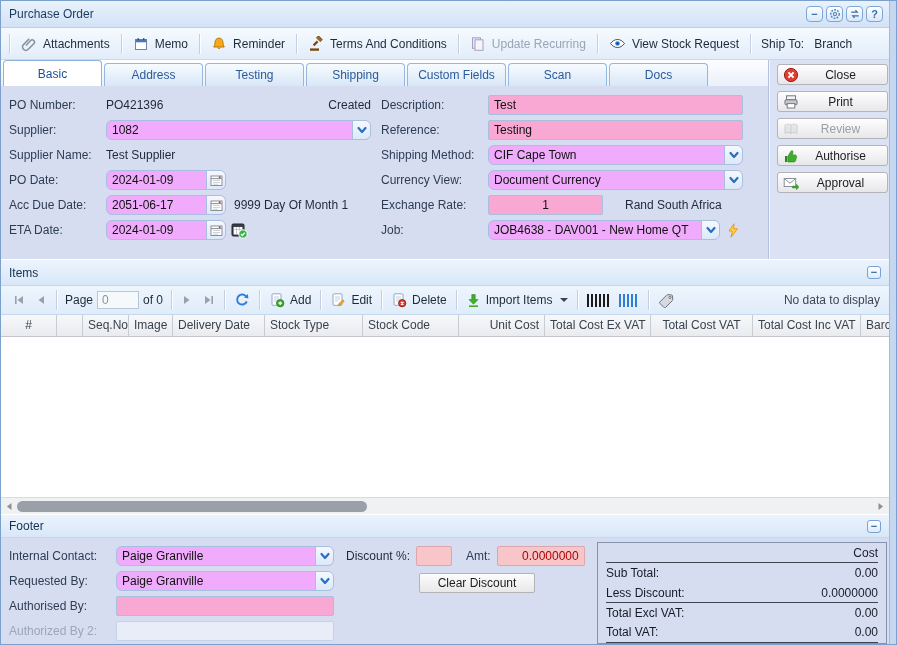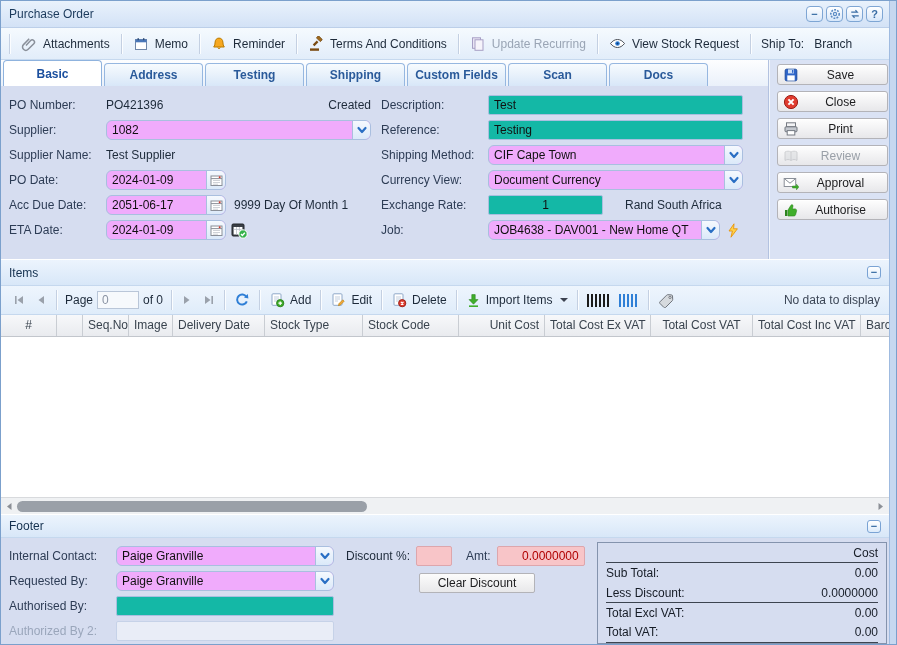--- a/index.html
+++ b/index.html
@@ -30,34 +30,34 @@
   .shipto { display:flex; align-items:center; gap:10px; padding:0 6px; }
   .shipto .lbl { color:#1d2a3a; }
 
   
   .midzone { flex:none; height:199px; position:relative;
              background:#d6ddf0; }
   .tabstrip { height:26px; display:flex; align-items:flex-end; padding-left:2px; width:768px;
               background:linear-gradient(#fdfeff,#eaf1fa); }
   .tab { width:99px; margin-right:2px; height:23px; display:flex; align-items:center; justify-content:center;
          border:1px solid #96b7e0; border-bottom:none; border-radius:4px 4px 0 0;
-         background:linear-gradient(#f7fbfe,#d8e7f8); color:#2a5a9a; font-weight:bold; }
+         background:linear-gradient(#f7fbfe,#d8e7f8); color:#2a5a9a; font-weight:normal; }
   .tab.active { height:26px; background:#fff; color:#1b4f9e; border-color:#8fb3de; }
 
   .formarea { position:absolute; left:0; top:26px; width:768px; height:173px; padding-top:9px; }
   .fcol { position:absolute; top:9px; }
   .fcol.left  { left:8px;  width:362px; }
   .fcol.right { left:380px; width:362px; }
   .frow { height:20px; margin-bottom:5px; display:flex; align-items:center; }
   .flabel { width:97px; flex:none; color:#2d3c55; }
   .fcol.right .flabel { width:107px; }
   .fstatic { color:#1d2a3a; }
   .spacer { flex:1; }
 
-  .tinput { height:20px; border:1px solid #a9bfdf; border-radius:2px; background:#14b8a6;
+  .tinput { height:20px; border:1px solid #a9bfdf; border-radius:2px; background:#f9a8d4;
             font-family:"Liberation Sans",sans-serif; font-size:12px; color:#111; padding:0 5px; outline:none; }
   .combo { height:20px; border:1px solid #a9bfdf; border-radius:6px; background:#f0abfc;
            display:flex; align-items:center; overflow:hidden; }
   .combo .cval { flex:1; padding:0 5px; white-space:nowrap; overflow:hidden; color:#111; }
   .cbtn { width:18px; height:100%; flex:none; border-left:1px solid #a9bfdf;
           background:linear-gradient(#f5f9fe,#dbe9f9); display:flex; align-items:center; justify-content:center; }
   .datebtn { width:19px; height:100%; flex:none; border-left:1px solid #a9bfdf;
              background:linear-gradient(#f5f9fe,#dbe9f9); display:flex; align-items:center; justify-content:center; }
   .iconbtn { width:20px; height:20px; margin-left:3px; display:flex; align-items:center; justify-content:center;
              border-radius:2px; }
@@ -381,29 +381,20 @@
               <polygon points="8,0.8 3,8 6.4,8 5,14.2 11.4,5.8 7.6,5.8" fill="#ffd24a" stroke="#e8940a" stroke-width=".9"></polygon>
             </svg>
           </div>
         </div>
       </div>
     </div>
 
     <div class="actionpanel">
       <div class="abtn">
         <svg width="16" height="16" viewBox="0 0 16 16">
-          <rect x="2.2" y="2.2" width="11.6" height="11.6" rx="1.4" fill="#2f65c8" stroke="#1d4a9e"></rect>
-          <rect x="5" y="2.4" width="6" height="4" fill="#cfe0f7"></rect>
-          <rect x="9" y="3" width="1.4" height="2.8" fill="#2f65c8"></rect>
-          <rect x="4.3" y="8.4" width="7.4" height="5.2" fill="#fff"></rect>
-        </svg>
-        <span class="albl">Save</span>
-      </div>
-      <div class="abtn">
-        <svg width="16" height="16" viewBox="0 0 16 16">
           <circle cx="8" cy="8" r="6.6" fill="#e03c2f" stroke="#9c2118"></circle>
           <path d="M5.4 5.4 L10.6 10.6 M10.6 5.4 L5.4 10.6" stroke="#fff" stroke-width="2"></path>
         </svg>
         <span class="albl">Close</span>
       </div>
       <div class="abtn">
         <svg width="16" height="16" viewBox="0 0 16 16">
           <rect x="3.5" y="1.8" width="9" height="4" fill="#f2f3f5" stroke="#767b83"></rect>
           <rect x="2" y="5.8" width="12" height="5" rx="1" fill="#c4c8cf" stroke="#6f747c"></rect>
           <rect x="4.2" y="9.6" width="7.6" height="4.4" fill="#fff" stroke="#767b83"></rect>
@@ -412,32 +403,32 @@
       </div>
       <div class="abtn disabled">
         <svg width="16" height="16" viewBox="0 0 16 16">
           <path d="M2 4c2-1.1 4-1.1 6 0 2-1.1 4-1.1 6 0v8.4c-2-1.1-4-1.1-6 0-2-1.1-4-1.1-6 0z" fill="#cfd6e2" stroke="#9aa4b5"></path>
           <line x1="8" y1="4" x2="8" y2="12.4" stroke="#9aa4b5"></line>
         </svg>
         <span class="albl">Review</span>
       </div>
       <div class="abtn">
         <svg width="16" height="16" viewBox="0 0 16 16">
+          <rect x="2" y="8" width="2.4" height="6" fill="#2d8420"></rect>
+          <path d="M5 14h5.6c1 0 1.9-.6 2.1-1.6l.9-3.6c.2-1-.5-1.9-1.6-1.9H9.4l.6-2.9c.2-1.3-1.5-1.9-2.1-.7L5 8z" fill="#3fae2a" stroke="#2d8420" stroke-width=".6"></path>
+        </svg>
+        <span class="albl">Authorise</span>
+      </div>
+      <div class="abtn">
+        <svg width="16" height="16" viewBox="0 0 16 16">
           <rect x="1.2" y="3.5" width="11.5" height="8" fill="#fff" stroke="#8a8f98"></rect>
           <path d="M1.2 3.5 L7 8.2 L12.7 3.5" fill="none" stroke="#8a8f98"></path>
           <polygon points="9.5,11 13.5,11 13.5,9.2 15.8,12 13.5,14.8 13.5,13 9.5,13" fill="#3fae2a" stroke="#2d8420" stroke-width=".5"></polygon>
         </svg>
         <span class="albl">Approval</span>
-      </div>
-      <div class="abtn">
-        <svg width="16" height="16" viewBox="0 0 16 16">
-          <rect x="2" y="8" width="2.4" height="6" fill="#2d8420"></rect>
-          <path d="M5 14h5.6c1 0 1.9-.6 2.1-1.6l.9-3.6c.2-1-.5-1.9-1.6-1.9H9.4l.6-2.9c.2-1.3-1.5-1.9-2.1-.7L5 8z" fill="#3fae2a" stroke="#2d8420" stroke-width=".6"></path>
-        </svg>
-        <span class="albl">Authorise</span>
       </div>
     </div>
   </div>
 
   <div class="sechdr">
     <span>Items</span>
     <div class="minbtn">
           <span>−</span>
         </div>
   </div>

